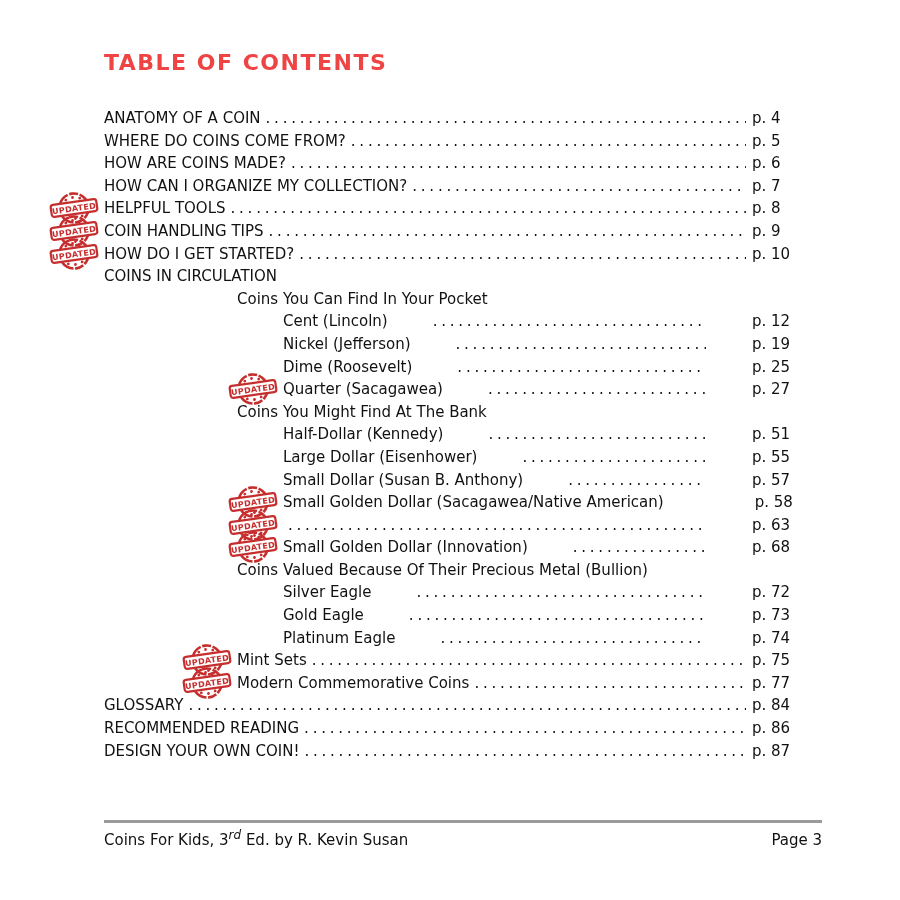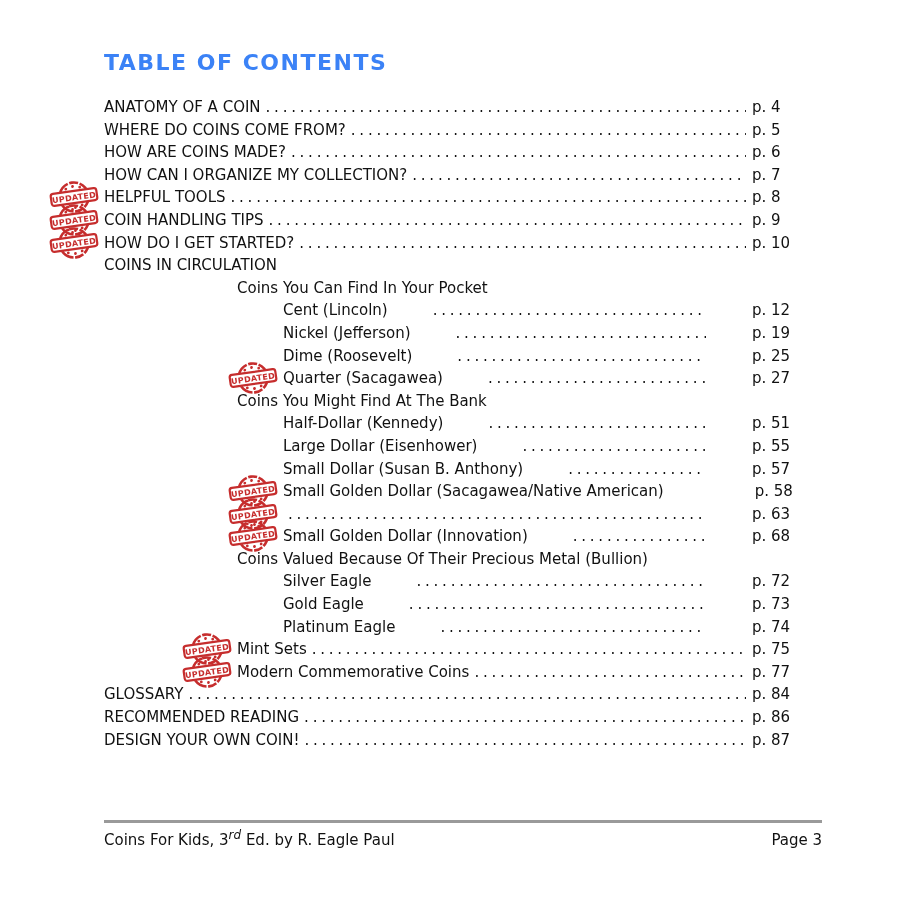--- a/index.html
+++ b/index.html
@@ -10,26 +10,26 @@
     color: #111111;
     position: relative;
     overflow: hidden;
   }
   .page-title {
     position: absolute;
     left: 104px; top: 50px;
     font-size: 22px;
     font-weight: 800;
     letter-spacing: 1.5px;
-    color: #3b82f6;
+    color: #ef4444;
     white-space: nowrap;
   }
   .toc {
     position: absolute;
-    left: 104px; top: 96px;
+    left: 104px; top: 107px;
     width: 694px;
   }
   .toc-row {
     display: flex;
     align-items: baseline;
     height: 22.6px;
     line-height: 22.6px;
     font-size: 15px;
     position: relative;
     white-space: nowrap;
@@ -412,16 +412,16 @@
 
     <span class="label">DESIGN YOUR OWN COIN!</span>
     <span class="leader">. . . . . . . . . . . . . . . . . . . . . . . . . . . . . . . . . . . . . . . . . . . . . . . . . . . . . . . . . . . . . . . . . . . . . . . . . . . . . . . . . . . . . . . . . . . . . . . . . . . . . . . . . . . . . . . . . . . . . . . . . . . . . . . . . . . . . . . . . . . . . . . . . . . . . . . . . . . . . . . . </span>
     <span class="page">p. 87</span>
   </div>
 </div>
 
 <div class="footer">
   <div class="footer-rule"></div>
   <div class="footer-row">
-    <span class="footer-left"><span class="it">Coins For Kids, 3</span><sup>rd</sup><span class="it"> Ed.</span><span> by R. Eagle Paul</span></span>
+    <span class="footer-left"><span class="it">Coins For Kids, 3</span><sup>rd</sup><span class="it"> Ed.</span><span> by R. Kevin Susan</span></span>
     <span class="footer-right">Page 3</span>
   </div>
 </div>
 
 </body></html>

